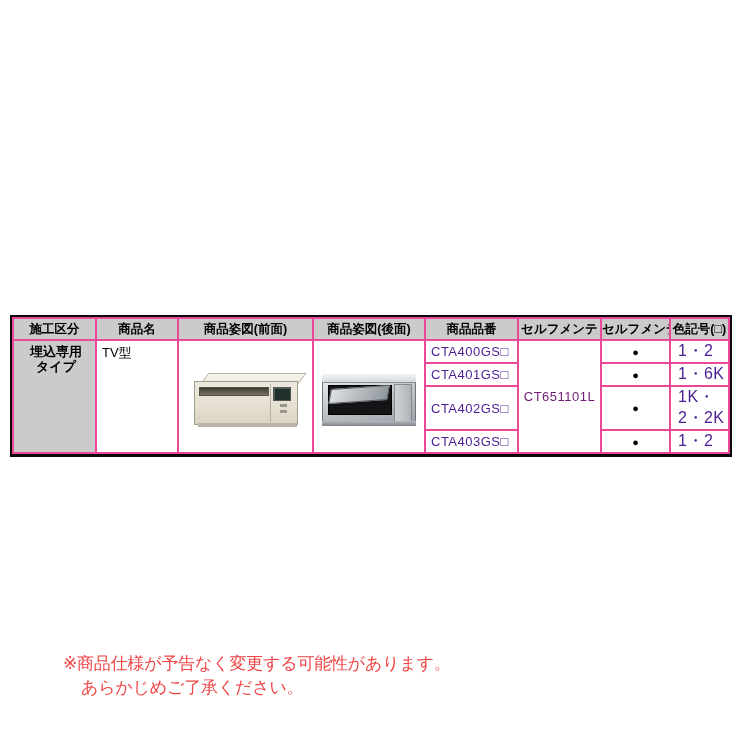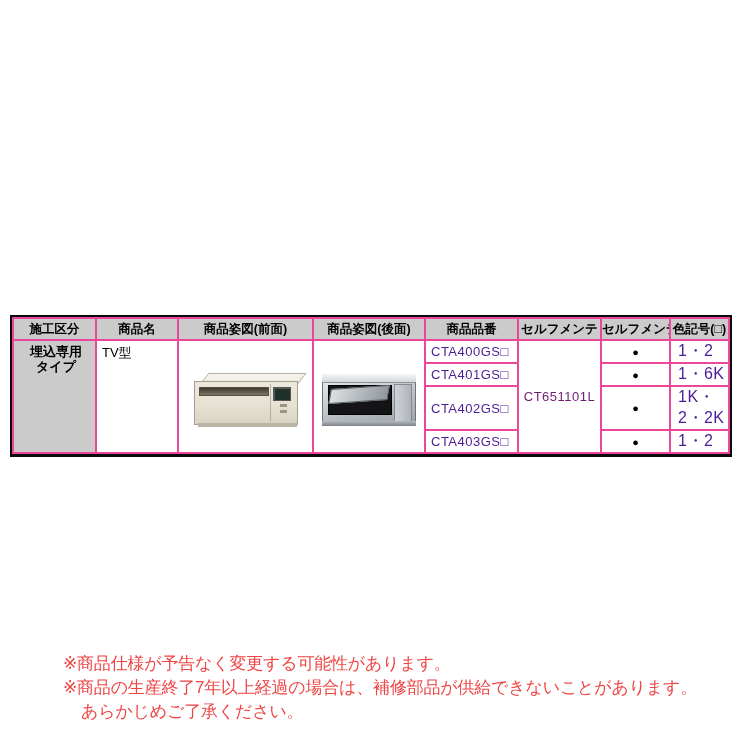--- a/index.html
+++ b/index.html
@@ -146,17 +146,16 @@
           <td class="model">CTA403GS□</td>
           <td class="maint">●</td>
           <td class="ccode">1・2</td>
         </tr>
       </tbody>
     </table>
   </div>
 
   <div class="notes">
     <div class="note-line">※商品仕様が予告なく変更する可能性があります。</div>
-    <div class="note-line">※商品の生産終了7年以上経過の場合は、補修部品が供給できないことがあります。</div>
     <div class="note-line indent">あらかじめご了承ください。</div>
   </div>
 
 </div>
 
 </body></html>

